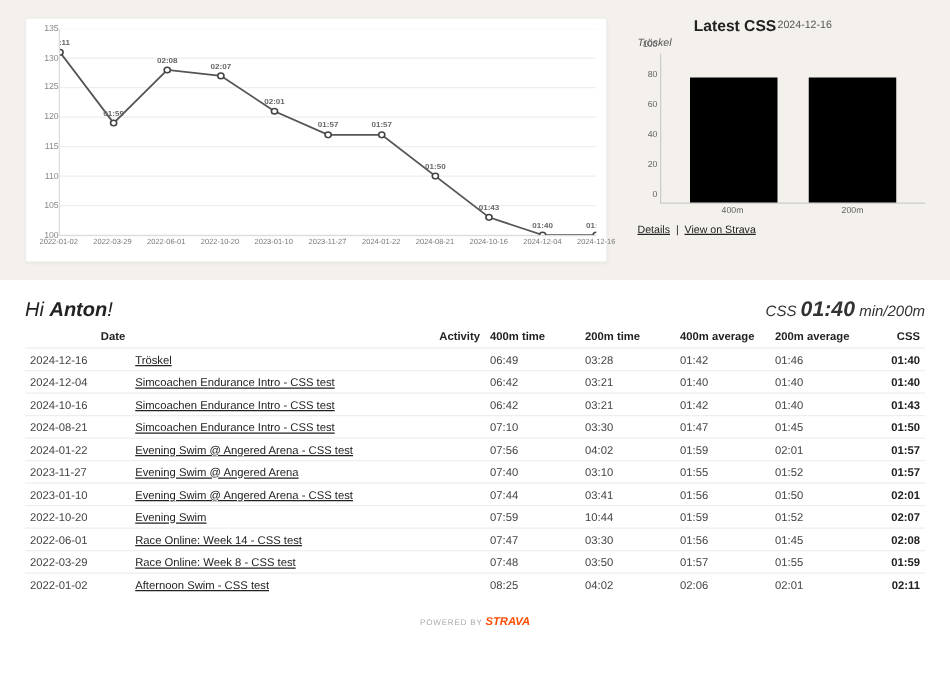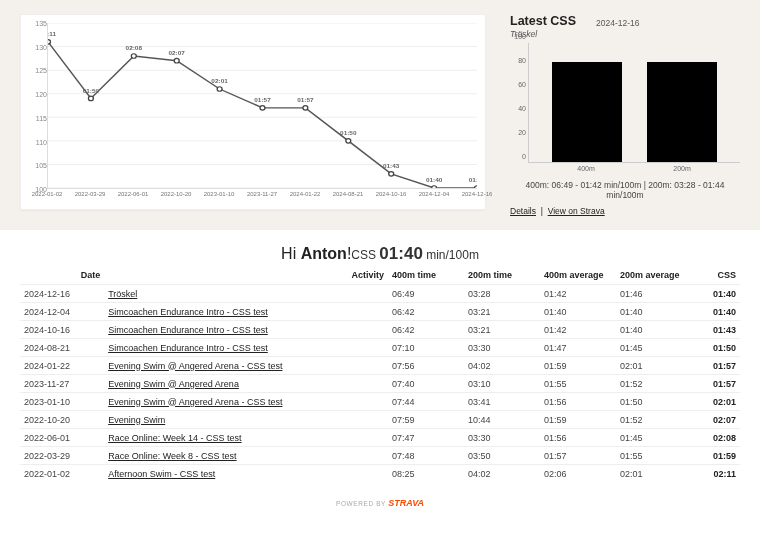--- a/index.html
+++ b/index.html
@@ -1,42 +1,42 @@
 <!DOCTYPE html>
 <html><head>
 <meta charset="utf-8">
 <style>
   * { box-sizing: border-box; margin: 0; padding: 0; }
   body { font-family: -apple-system, BlinkMacSystemFont, "Segoe UI", Arial, sans-serif; font-size: 10px; color: #222; background: #fff; width: 760px; }
   .top-area { background: #f4f1ec; padding: 14px 20px 14px 20px; display: flex; gap: 24px; }
   .card { background: #fff; border: 1px solid #eee; border-radius: 2px; box-shadow: 0 1px 2px rgba(0,0,0,0.04); }
   .left-card { flex: 1; padding: 10px 8px 4px 8px; height: 196px; position: relative; }
   .right-col { width: 230px; }
-  .latest-h { display:flex; align-items:flex-end; gap:20px; }
+  .latest-h { display:flex; align-items:flex-start; gap:1px;margin-left:45px; }
   .latest-h h3 { font-size: 12.5px; font-weight: 600; }
   .latest-h .date { font-size: 8.5px; color: #555; }
   .latest-sub { font-size: 8.5px; font-style: italic; color: #555; margin-top:1px; }
   .barchart { margin-top: 4px; height: 120px; position: relative; display:flex; }
   .bar-y { width: 18px; height: 100%; position: relative; }
   .bar-y span { position:absolute; right:2px; font-size:7px; color:#666; transform:translateY(-50%);}
   .bar-plot { flex:1; border-left:1px solid #ccc; border-bottom:1px solid #ccc; display:flex; align-items:flex-end; justify-content:space-around; padding:0 10px;}
   .bar { width: 70px; height: 100px; background:#000; }
   .bar-labels { display:flex; justify-content:space-around; font-size:7px; color:#666; margin-left:18px; padding:2px 10px 0;}
   .latest-foot { text-align:center; font-size:8.5px; color:#444; margin-top:8px;}
   .latest-links { text-align:left; font-size:8.5px; margin-top:6px;}
   .latest-links a { color:#222; text-decoration:underline; cursor:pointer;}
   .lc-y { position:absolute; left:6px; top:8px; bottom:20px; width:20px;}
   .lc-y span { position:absolute; font-size:7px; color:#888; transform:translateY(-50%); right:0;}
   .lc-x { position:absolute; left:26px; right:8px; bottom:4px; height:14px;}
   .lc-x span { position:absolute; font-size:6px; color:#777; transform:translateX(-50%); white-space:nowrap;}
   .lc-plot { position:absolute; left:26px; right:8px; top:8px; bottom:20px; border-left:1px solid #ddd; border-bottom:1px solid #ddd;}
   .lc-plot svg { width:100%; height:100%; display:block;}
   .hbg { stroke:#eee; stroke-width:1;}
   .main { padding: 14px 20px 8px 20px;}
-  .main-head { display:flex; justify-content:center; align-items:baseline;}
+  .main-head { display:flex; justify-content:space-between; align-items:baseline;font-style:italic;}
   .hi { font-size:16px; }
   .hi b { font-weight:800;}
   .css-val { font-size:12px; color:#333;}
   .css-val b { font-size:17px; font-weight:800;}
   h4.past { font-size:12.5px; font-weight:800; margin-top:14px;}
   table { width:100%; border-collapse:collapse; margin-top:2px; font-size:9px;}
   th { text-align:right; font-weight:700; padding:4px 4px;}
   td { padding:3.5px 4px; border-top:1px solid #eee; color:#444;}
   td a { color:#222; text-decoration:underline; cursor:pointer;}
   td.bold, th.bold { font-weight:800; color:#222; text-align:right;}
@@ -129,39 +129,38 @@
         </div>
       <div class="bar-plot">
         <div class="bar"></div>
         <div class="bar"></div>
       </div>
     </div>
     <div class="bar-labels">
       <span>400m</span>
       <span>200m</span>
     </div>
-    <div class="latest-foot">400m: 06:49 - 01:42 min/100m | 200m: 03:28 - 01:44 min/100m</div>
     <div class="latest-links">
       <a>Details</a>
       &nbsp;|&nbsp;
       <a>View on Strava</a>
     </div>
   </div>
 </div>
 
 <div class="main">
   <div class="main-head">
     <div class="hi">
       <span>Hi</span>
       <b>Anton</b><span>!</span>
     </div>
     <div class="css-val">
       <span>CSS</span>
       <b>01:40</b>
-      <span>min/100m</span>
+      <span>min/200m</span>
     </div>
   </div>
 
   <table>
     <thead>
         <tr id="thead-row">
           <th>Date</th>
           <th>Activity</th>
           <th class="num">400m time</th>
           <th class="num">200m time</th>

